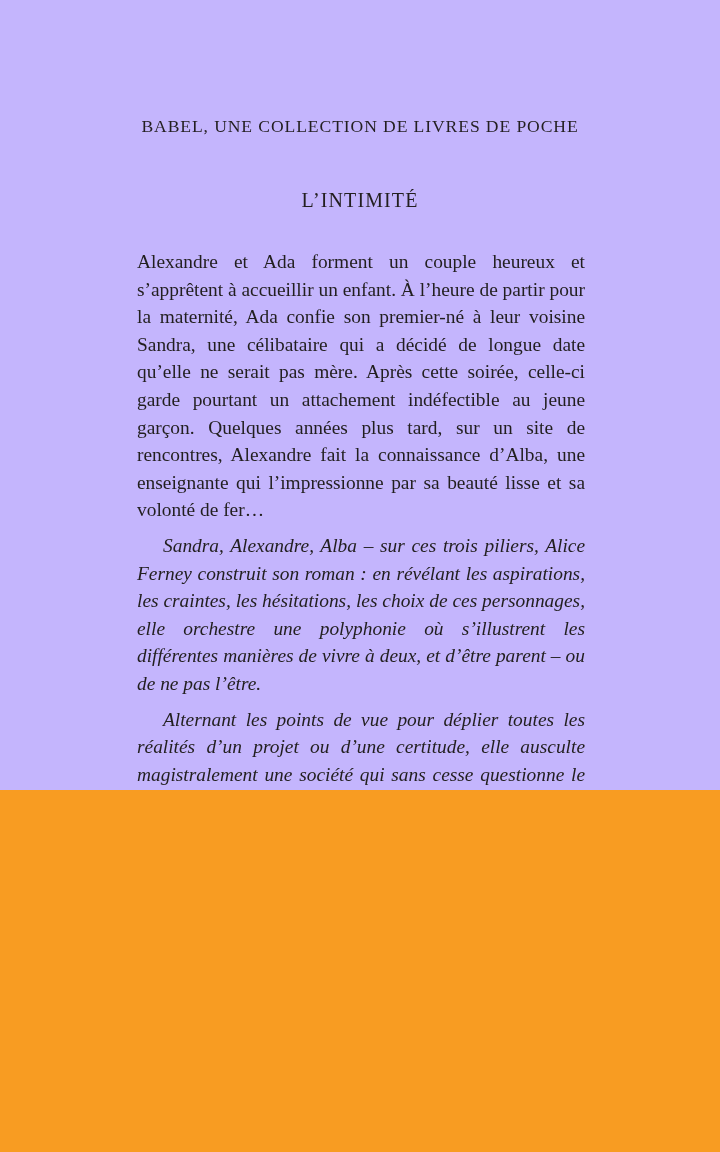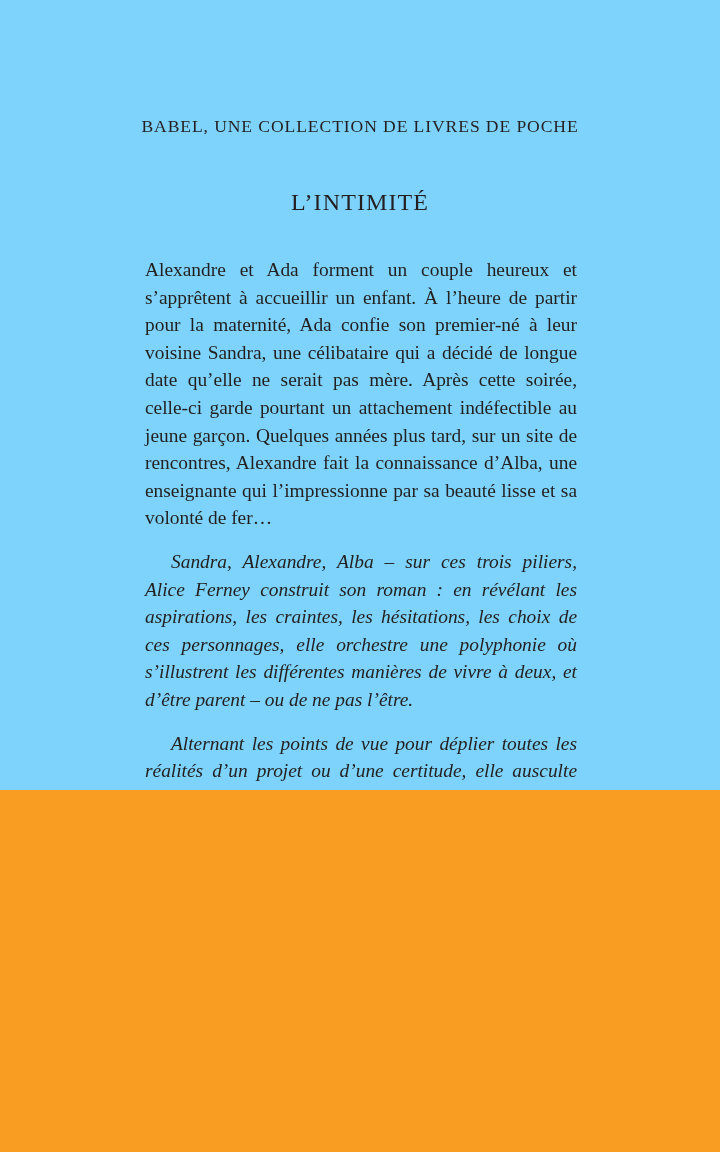--- a/index.html
+++ b/index.html
@@ -8,21 +8,21 @@
     background: #ffffff;
   }
   body {
     font-family: "Liberation Sans", sans-serif;
   }
 
   #page {
     position: relative;
     width: 720px;
     height: 1152px;
-    background: #7dd3fc;
+    background: #c4b5fd;
     overflow: hidden;
   }
 
   
   .collection-line {
     position: absolute;
     left: 0;
     top: 116px;
     width: 720px;
     text-align: center;
@@ -33,39 +33,39 @@
     font-weight: 400;
   }
 
   .book-title {
     position: absolute;
     left: 0;
     top: 189px;
     width: 720px;
     text-align: center;
     font-family: "Liberation Serif", serif;
-    font-size: 24px;
+    font-size: 20px;
     letter-spacing: 1.1px;
     color: #231f20;
   }
 
   .blurb {
     position: absolute;
     left: 129px;
     top: 240px;
     width: 464px;
     font-family: "Liberation Serif", serif;
     font-size: 19.4px;
     line-height: 27.6px;
     color: #221f1f;
     text-align: justify;
     text-justify: inter-word;
   }
   .blurb p {
-    margin: 16px;
+    margin: 8px;
   }
   .blurb p.indent {
     text-indent: 26px;
     font-style: italic;
   }
   
   .blurb p.clipped {
     text-indent: 26px;
   }
 

